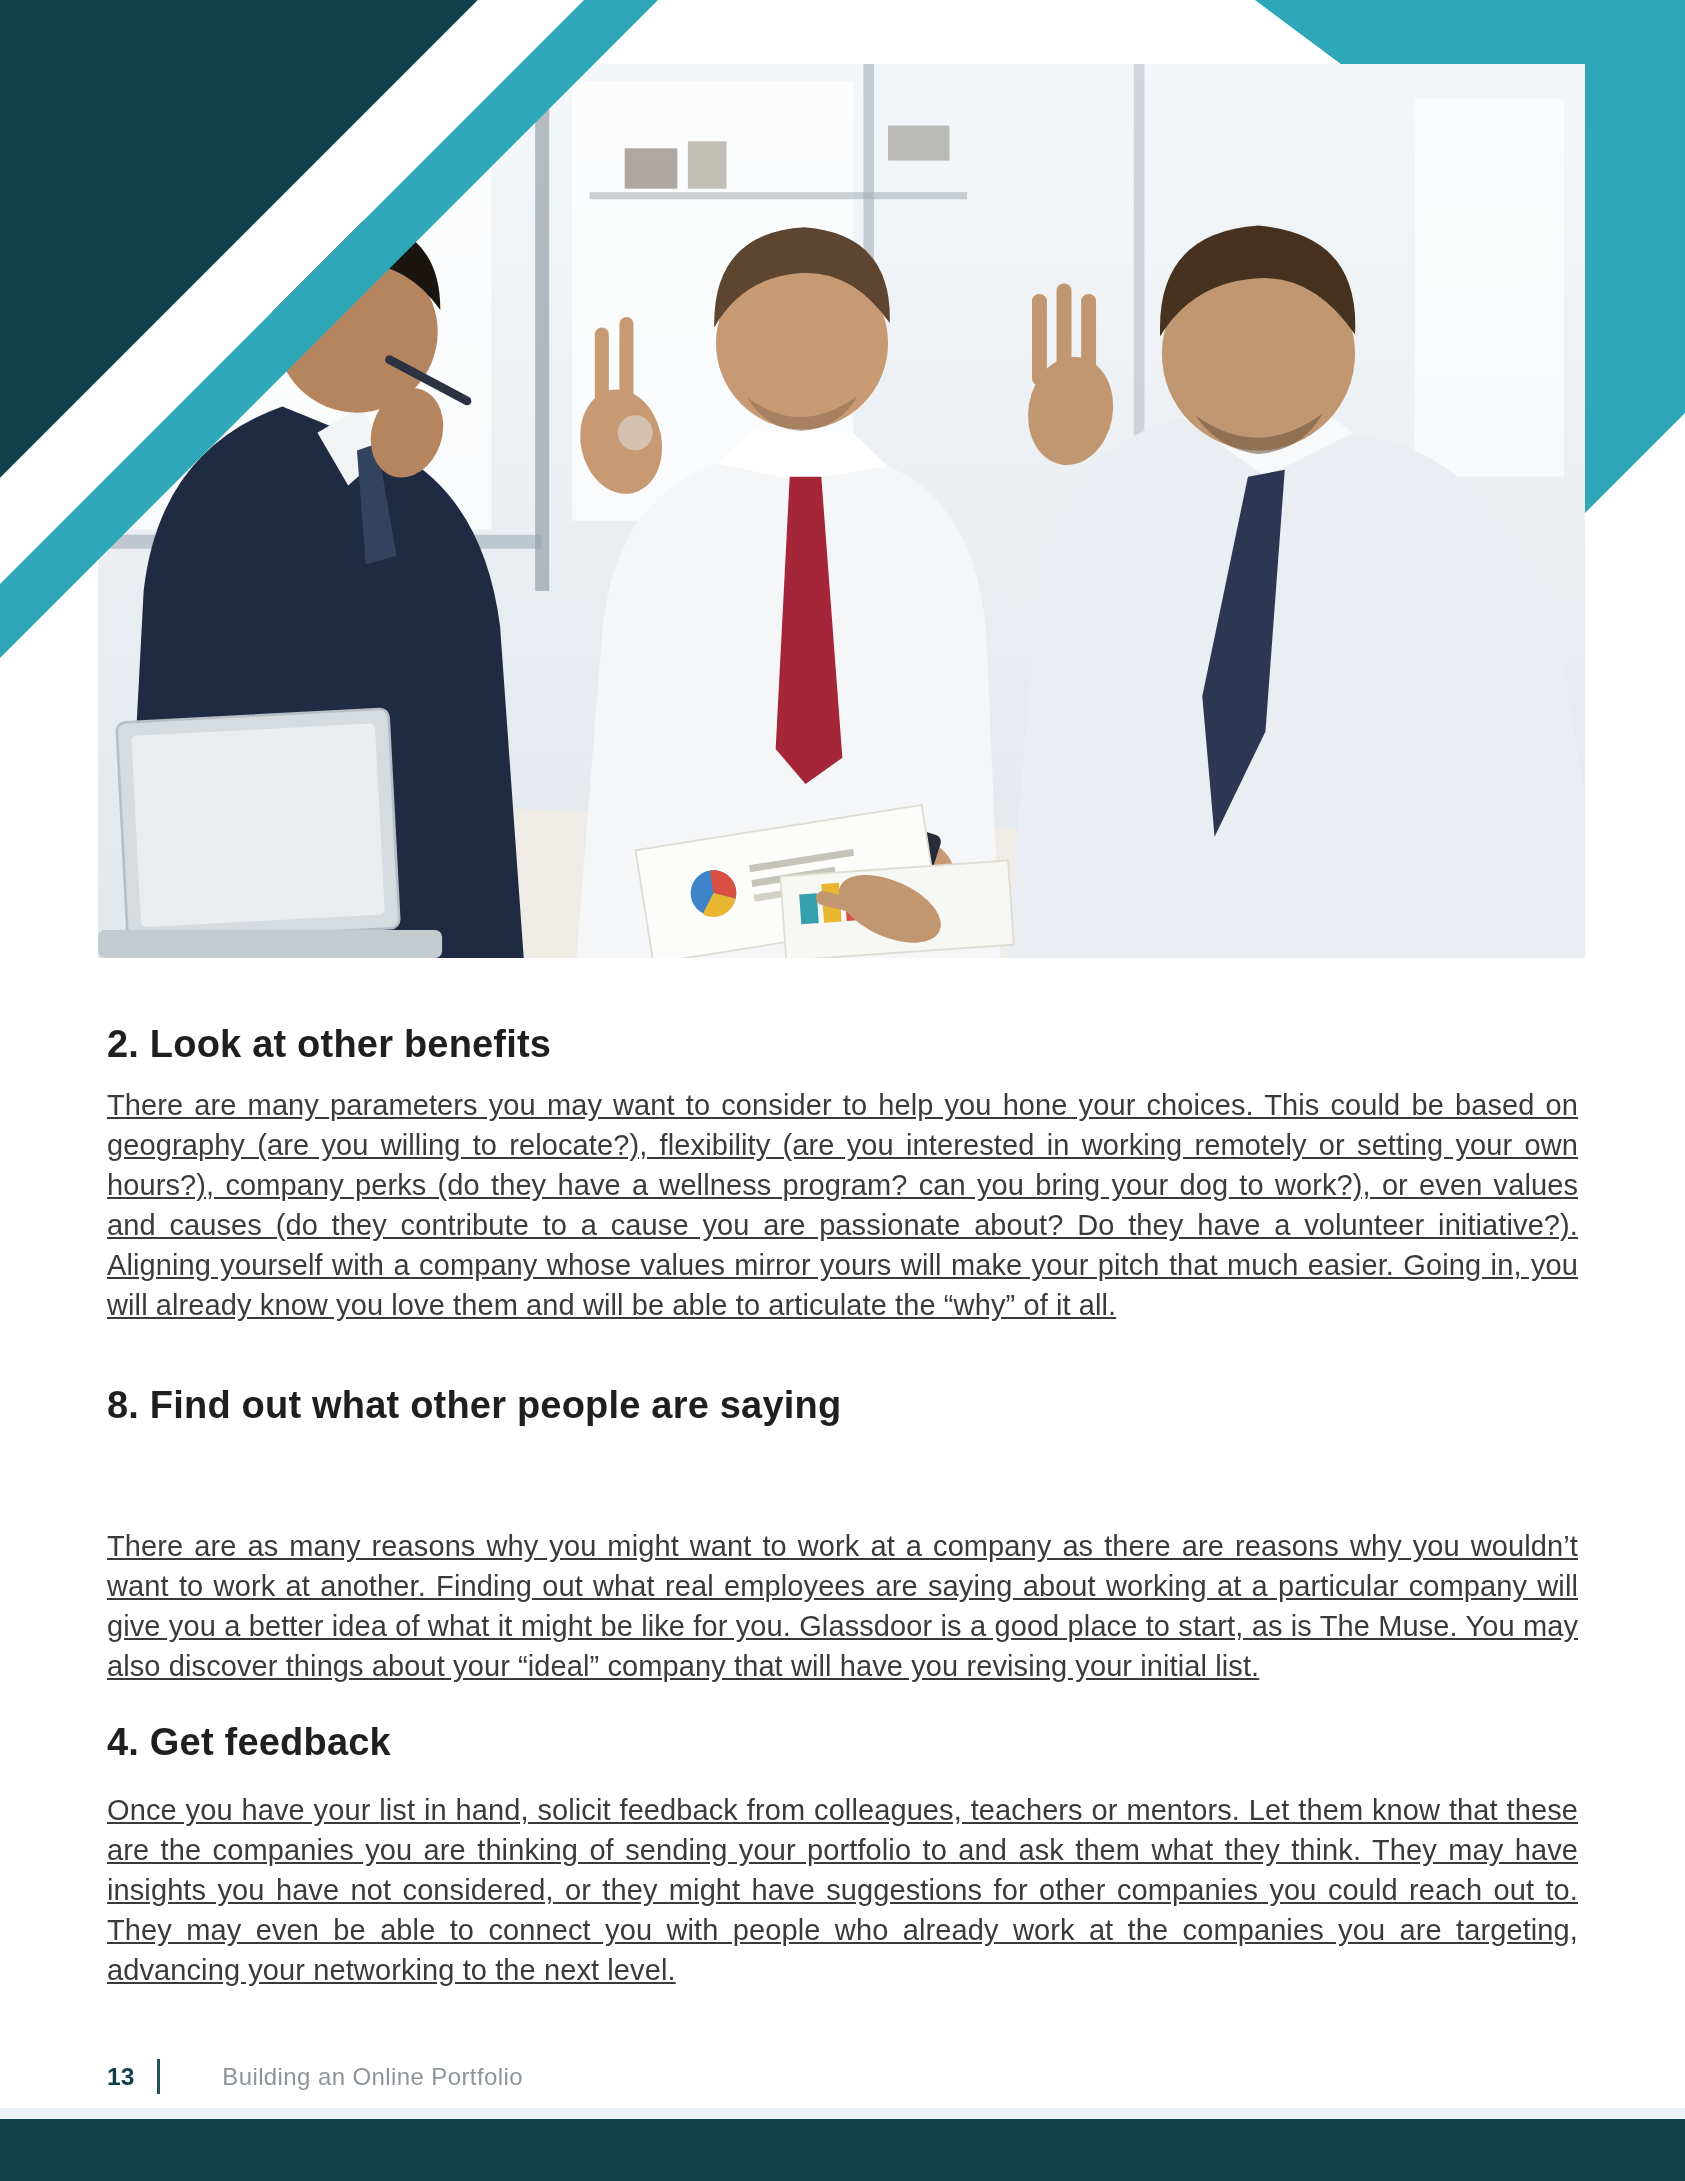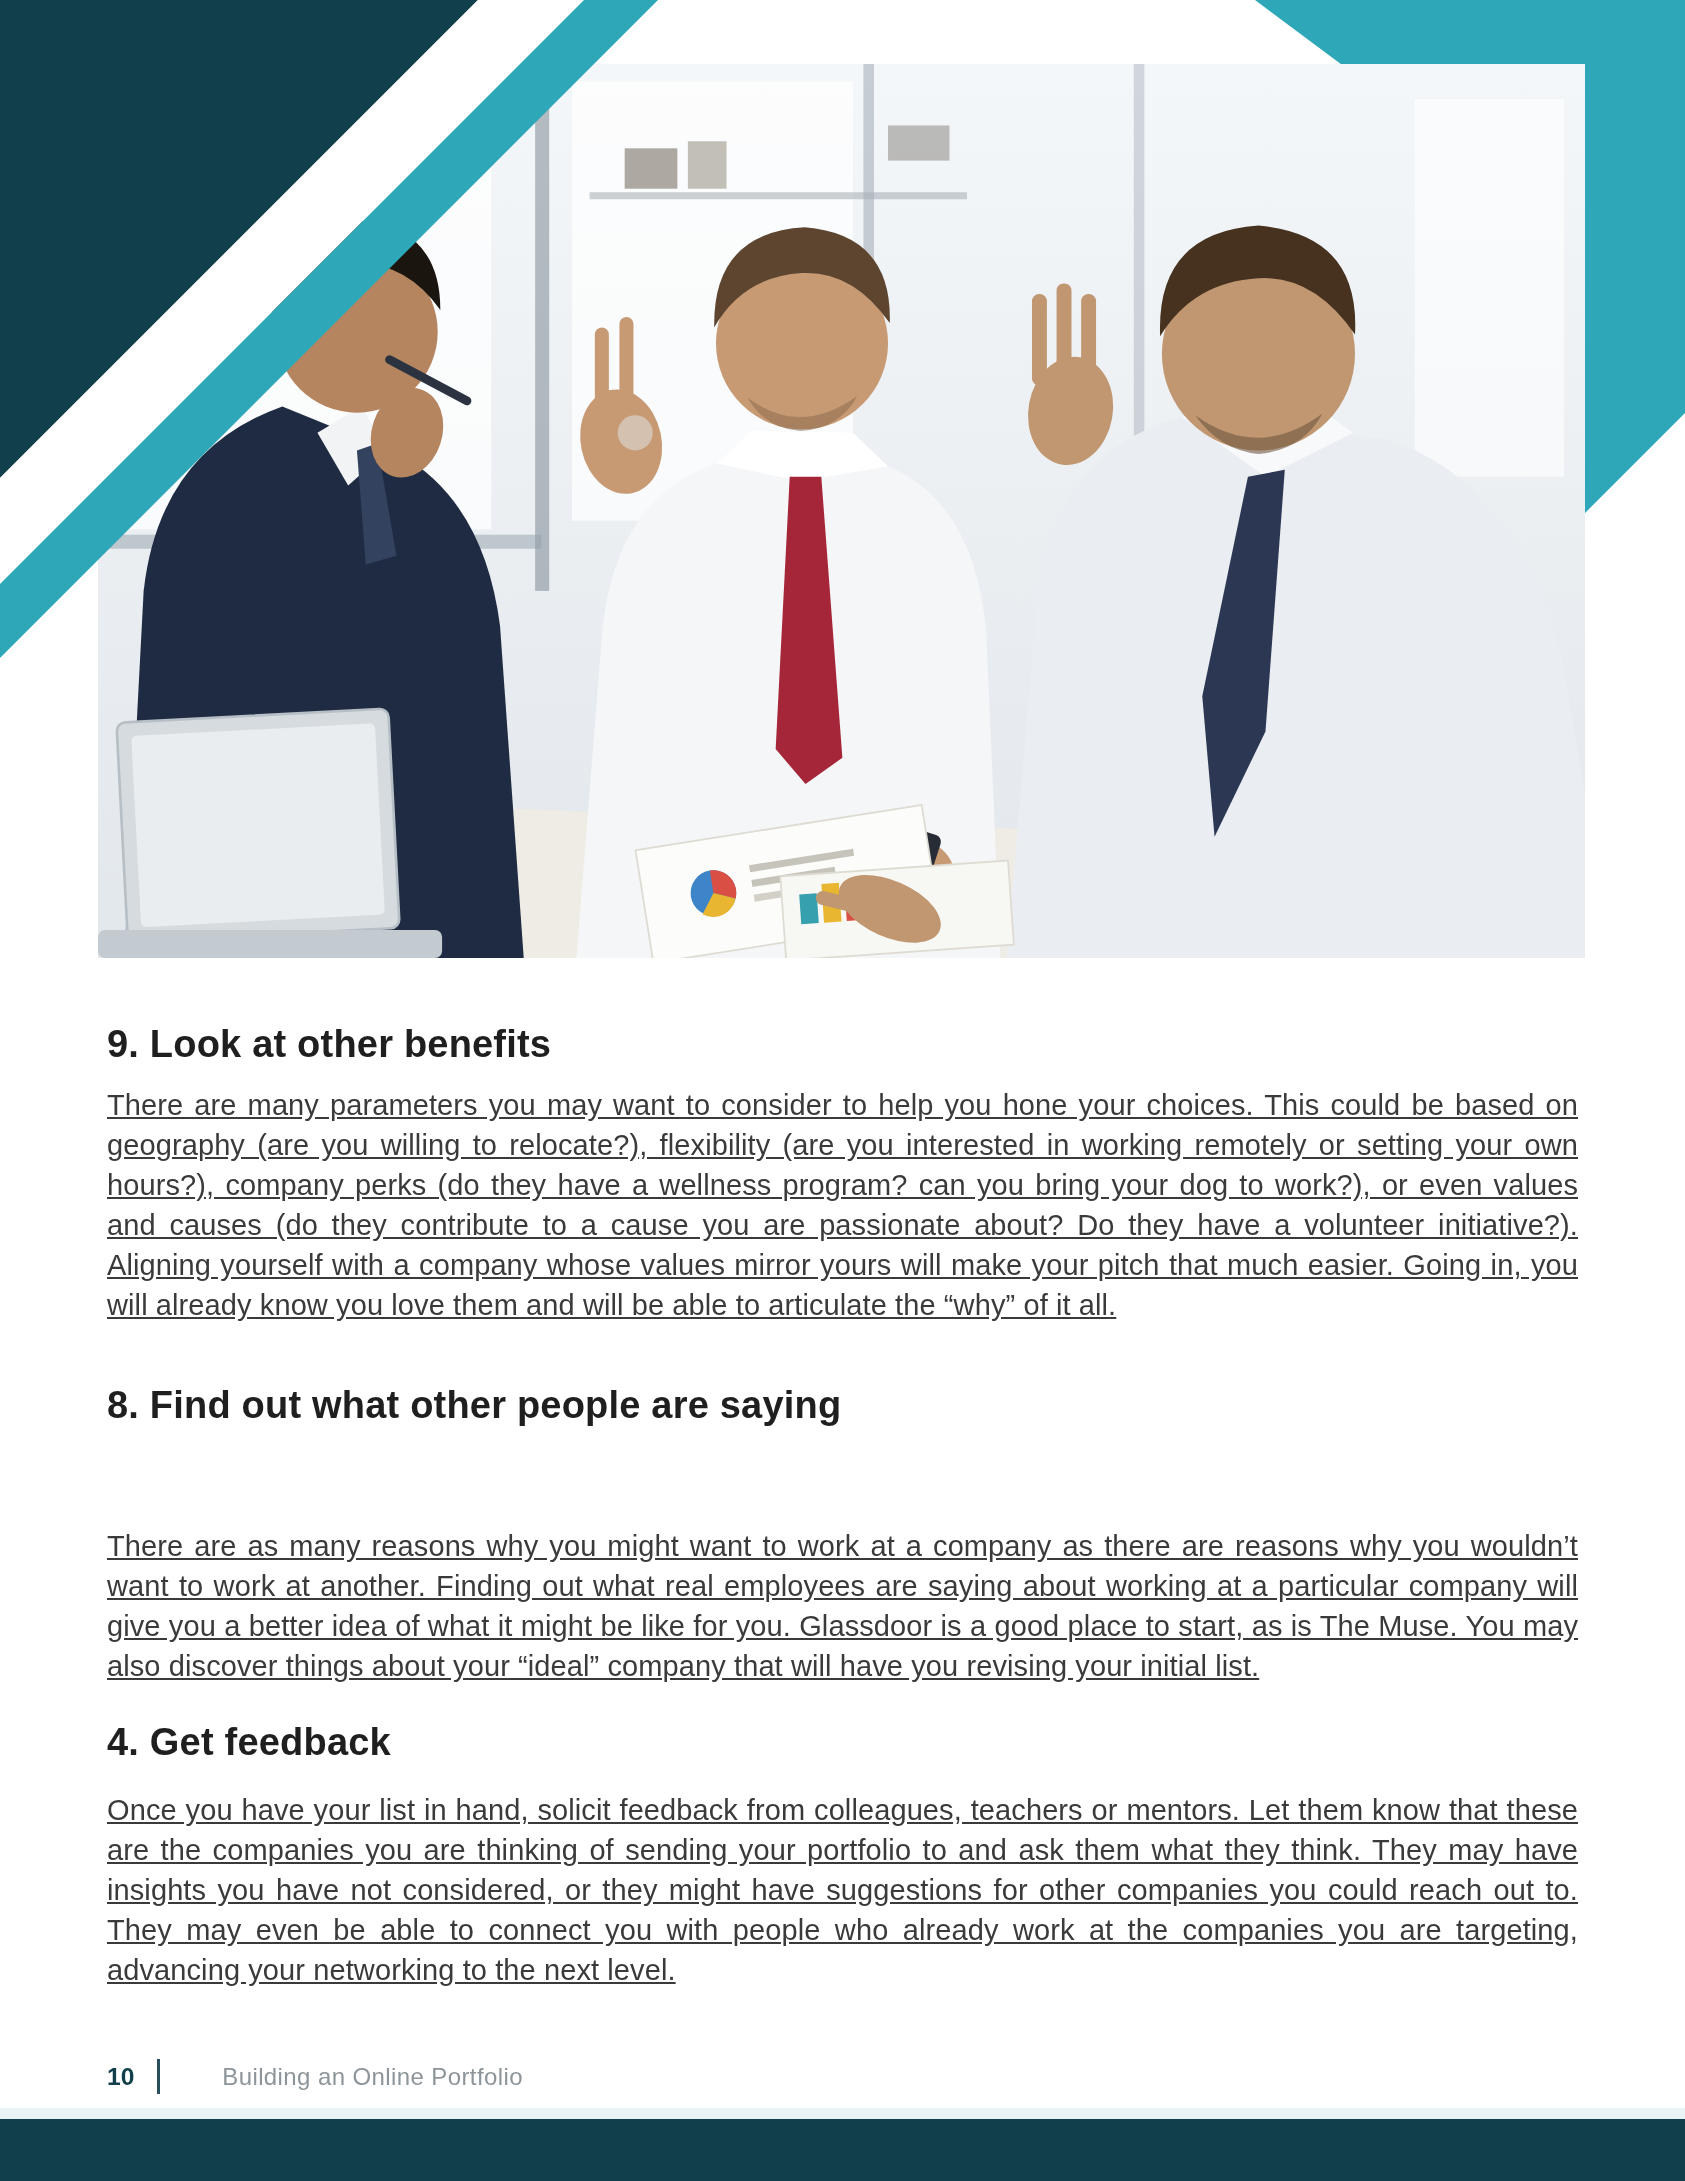--- a/index.html
+++ b/index.html
@@ -143,30 +143,30 @@
       <rect x="44" y="758" width="278" height="218" rx="6" fill="#e9edf0"></rect>
     </g>
     <rect x="0" y="986" width="392" height="32" rx="8" fill="#c3cad0"></rect>
   </svg>
 </div>
 
 <div class="corner-layer corner-dark"></div>
 <div class="corner-layer corner-white"></div>
 <div class="corner-layer corner-teal"></div>
 
-<h2 class="content section-heading" id="sec0-h" style="position:absolute;">9. Look at other benefits</h2>
+<h2 class="content section-heading" id="sec0-h" style="position:absolute;">2. Look at other benefits</h2>
 <p class="content section-body" id="sec0-p" style="position:absolute;">There are many parameters you may want to consider to help you hone your choices. This could be based on geography (are you willing to relocate?), flexibility (are you interested in working remotely or setting your own hours?), company perks (do they have a wellness program? can you bring your dog to work?), or even values and causes (do they contribute to a cause you are passionate about? Do they have a volunteer initiative?). Aligning yourself with a company whose values mirror yours will make your pitch that much easier. Going in, you will already know you love them and will be able to articulate the “why” of it all.</p>
 
 <h2 class="content section-heading" id="sec1-h" style="position:absolute;">8. Find out what other people are saying</h2>
 <p class="content section-body" id="sec1-p" style="position:absolute;">There are as many reasons why you might want to work at a company as there are reasons why you wouldn’t want to work at another. Finding out what real employees are saying about working at a particular company will give you a better idea of what it might be like for you. Glassdoor is a good place to start, as is The Muse. You may also discover things about your “ideal” company that will have you revising your initial list.</p>
 
 <h2 class="content section-heading" id="sec2-h" style="position:absolute;">4. Get feedback</h2>
 <p class="content section-body" id="sec2-p" style="position:absolute;">Once you have your list in hand, solicit feedback from colleagues, teachers or mentors. Let them know that these are the companies you are thinking of sending your portfolio to and ask them what they think. They may have insights you have not considered, or they might have suggestions for other companies you could reach out to. They may even be able to connect you with people who already work at the companies you are targeting, advancing your networking to the next level.</p>
 
 <div class="footer">
-  <span class="page-num">10</span>
+  <span class="page-num">13</span>
   <span class="sep"></span>
   <span class="doc-title">Building an Online Portfolio</span>
 </div>
 
 <div class="strip-light"></div>
 <div class="bar-bottom"></div>
 
 
 </body></html>

